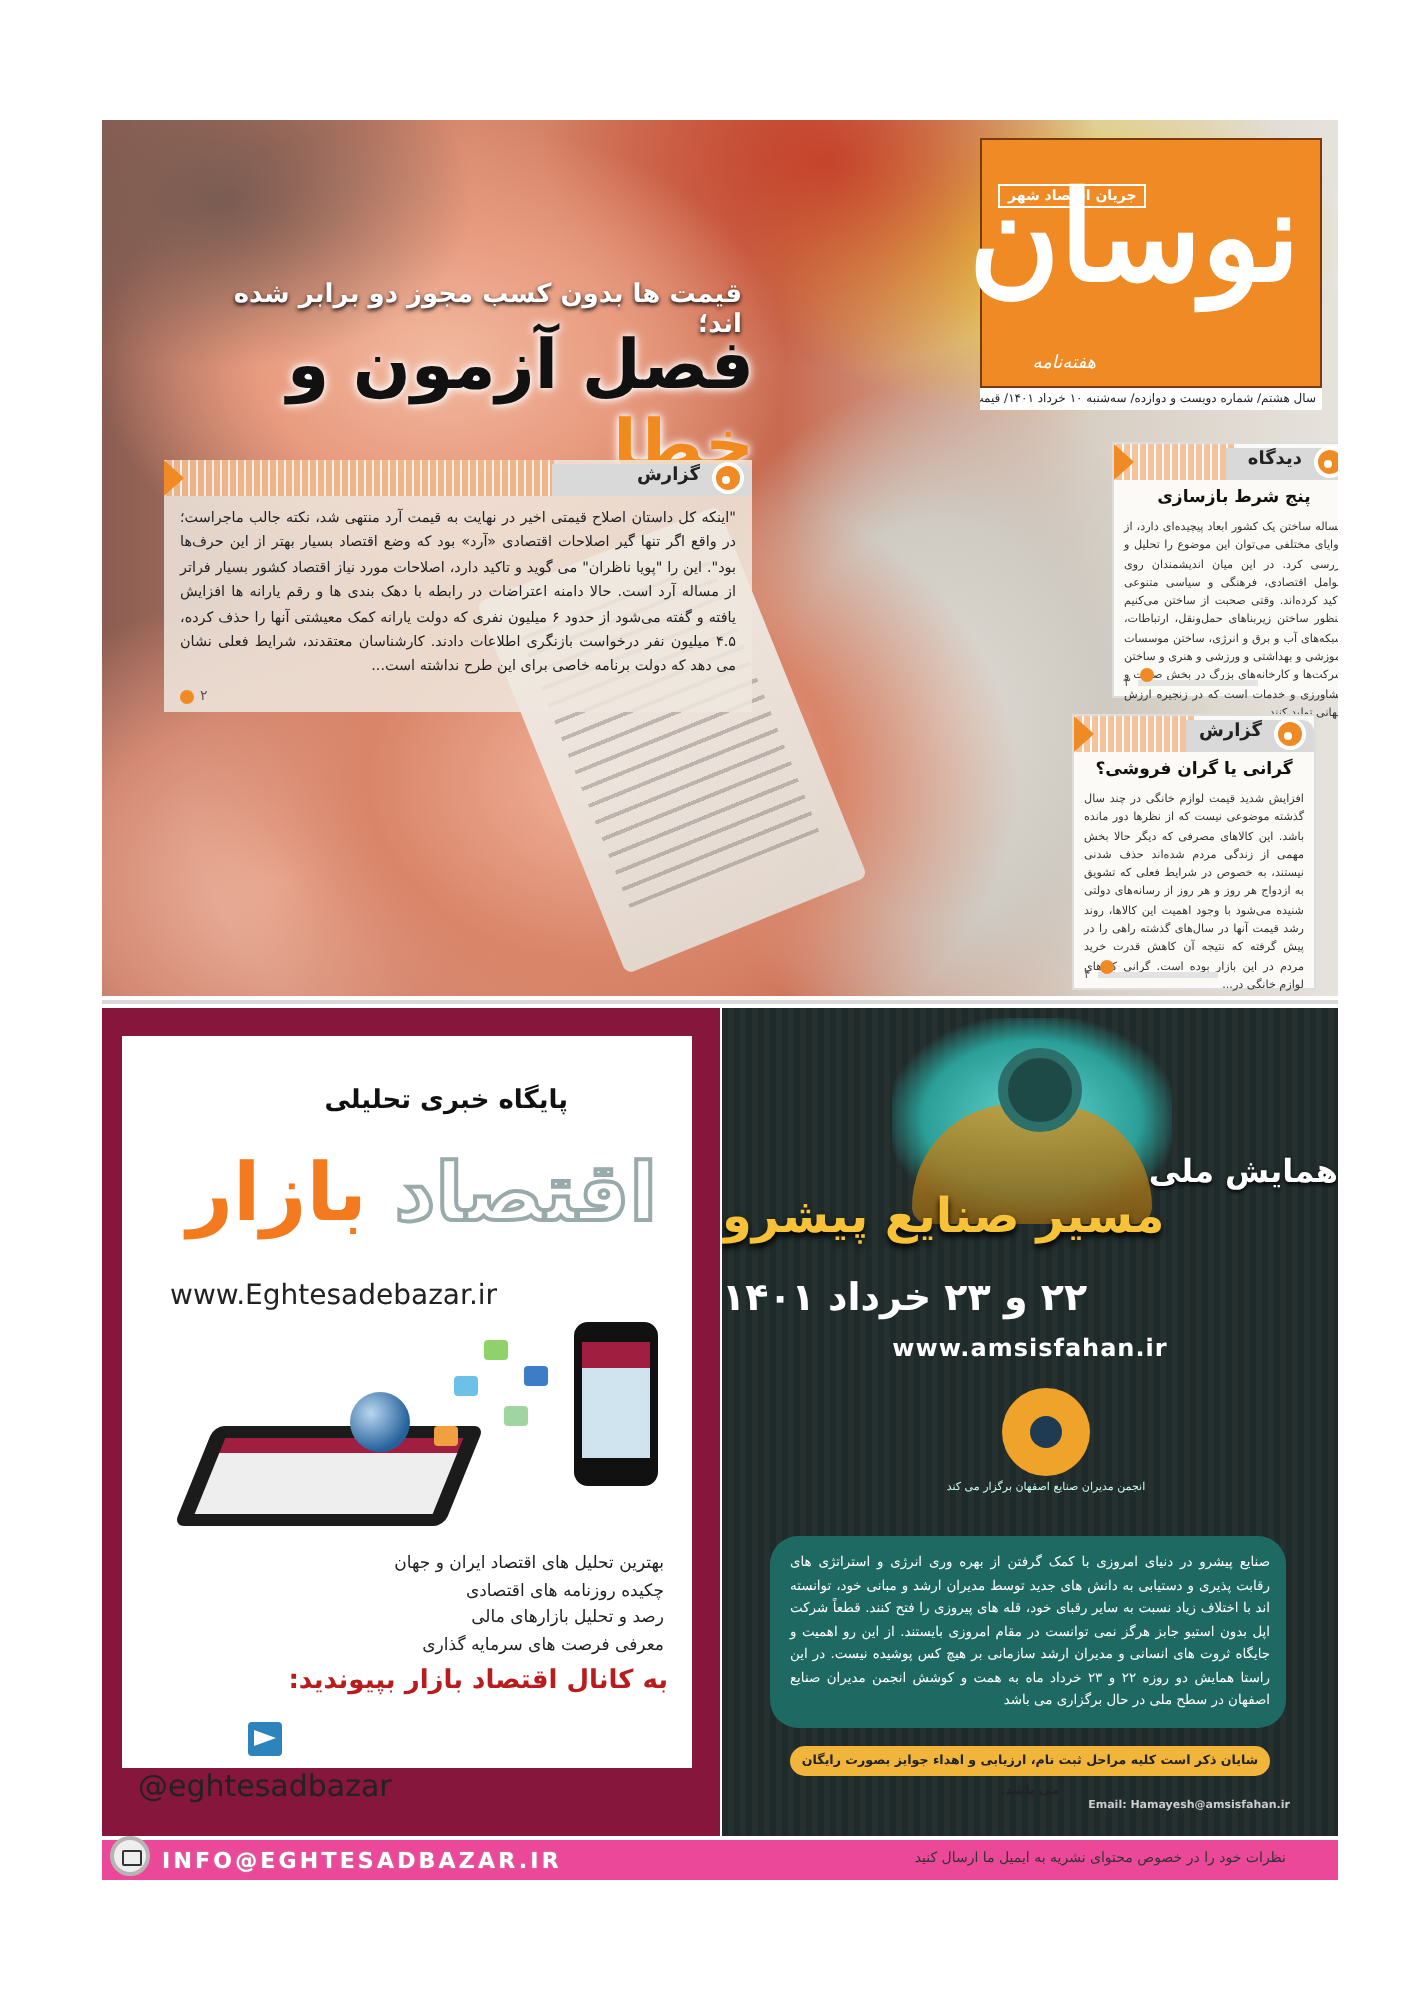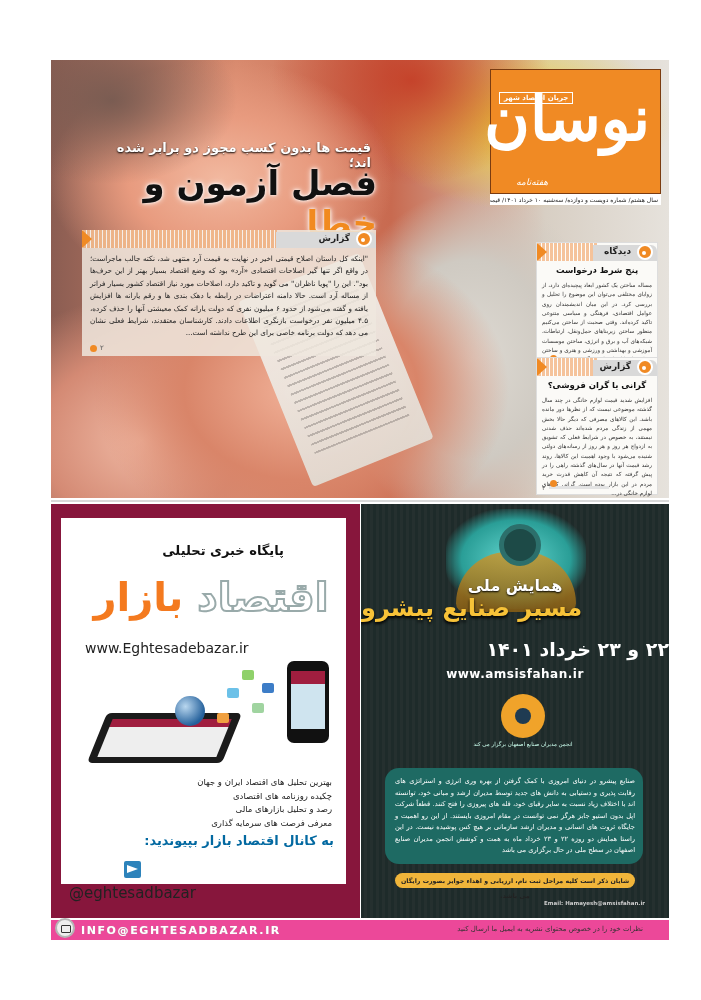--- a/index.html
+++ b/index.html
@@ -67,34 +67,34 @@
   .al-logo .orange { color:#f47a1f; -webkit-text-stroke:0; }
   .al-url { position:absolute; left:24px; top:122px; font-size:14px; color:#222; }
   .al-devices { position:absolute; left:16px; top:140px; width:260px; height:110px; }
   .tablet { position:absolute; left:20px; top:55px; width:135px; height:50px; background:#1b1b1b; border-radius:5px; transform:skewX(-22deg); }
   .tablet::after { content:""; position:absolute; left:8px; top:6px; right:8px; bottom:6px; background:linear-gradient(180deg,#a01e3f 0 20%, #eee 20%); }
   .phone { position:absolute; left:210px; top:3px; width:42px; height:82px; background:#111; border-radius:7px; }
   .phone::after { content:""; position:absolute; left:4px; top:10px; right:4px; bottom:14px; background:linear-gradient(180deg,#a01e3f 0 22%, #cfe4ef 22%); }
   .globe { position:absolute; left:98px; top:38px; width:30px; height:30px; border-radius:50%; background:radial-gradient(circle at 35% 35%, #b9d7ef, #24609b 70%); }
   .tile { position:absolute; width:12px; height:10px; border-radius:2px; }
   .al-lines { position:absolute; right:14px; top:258px; font-size:8.5px; line-height:13.5px; color:#222; direction:rtl; text-align:right; }
-  .al-cta { position:absolute; right:12px; top:315px; font-size:13px; font-weight:bold; color:#0369a1; direction:rtl; }
+  .al-cta { position:absolute; right:12px; top:315px; font-size:13px; font-weight:bold; color:#b91c1c; direction:rtl; }
   .al-tg { position:absolute; left:8px; top:343px; display:flex; align-items:center; gap:6px; font-size:15px; color:#222;flex-direction:column; }
   .tg-icon { width:17px; height:17px; background:#2d83bb; border-radius:2px; position:relative; }
   .tg-icon::after { content:""; position:absolute; left:3px; top:4px; border-left:11px solid #fff; border-top:4px solid transparent; border-bottom:4px solid transparent; }
 
   
   .ad-right { position:absolute; left:310px; top:444px; width:308px; height:414px;
     background:repeating-linear-gradient(90deg, #1e2b2a 0 3px, #25302f 3px 6px); overflow:hidden; }
   .ar-map { position:absolute; left:85px; top:5px; width:140px; height:100px; background:radial-gradient(ellipse at 50% 50%, #64d6cf 0%, #2a9e97 55%, transparent 75%); border-radius:40%; }
   .gear { position:absolute; left:95px; top:48px; width:120px; height:60px; border-radius:60px 60px 10px 10px; background:linear-gradient(180deg,#c9982e,#8a5f14); opacity:.85; }
   .ring { position:absolute; left:138px; top:20px; width:32px; height:32px; border:5px solid #2c6f6b; border-radius:50%; background:#1d4a47; }
-  .ar-conf { position:absolute; left:0; width:308px; text-align:center; top:72px; font-size:16px; font-weight:bold; color:#fff; direction:rtl; text-shadow:0 1px 2px #000; }
+  .ar-conf { position:absolute; left:0; width:308px; top:72px; font-size:16px; font-weight:bold; color:#fff; direction:rtl; text-shadow:0 1px 2px #000; }
   .ar-title { position:absolute; left:0; width:361px; text-align:left; top:90px; font-size:24px; font-weight:bold; color:#f7c238; direction:rtl; text-shadow:0 2px 3px #000; }
-  .ar-date { position:absolute; left:0; width:308px; text-align:right; top:134px; font-size:19px; font-weight:bold; color:#fff; direction:rtl; }
+  .ar-date { position:absolute; left:0; width:308px; text-align:left; top:134px; font-size:19px; font-weight:bold; color:#fff; direction:rtl; }
   .ar-url { position:absolute; left:0; width:308px; text-align:center; top:163px; font-size:12px; font-weight:bold; color:#fff; letter-spacing:.5px; }
   .ar-logo { position:absolute; left:140px; top:190px; width:44px; height:44px; border-radius:50%; background:#f0a32a; }
   .ar-logo::after { content:""; position:absolute; left:14px; top:14px; width:16px; height:16px; border-radius:50%; background:#1f3b52; }
   .ar-logo-text { position:absolute; left:110px; top:236px; width:104px; text-align:center; font-size:5.5px; color:#cfe; direction:rtl; line-height:8px; }
   .ar-box { position:absolute; left:24px; top:264px; width:258px; height:96px; background:#1e6a63; border-radius:14px; }
   .ar-box-text { position:absolute; left:10px; right:8px; top:8px; font-size:6.7px; line-height:11.5px; color:#fff; direction:rtl; text-align:justify; font-weight:normal; }
   .ar-note { position:absolute; left:34px; top:369px; width:240px; height:15px; background:#f0b53a; border-radius:8px; font-size:6.3px; color:#222; direction:rtl; text-align:center; line-height:15px; font-weight:bold; }
   .ar-email { position:absolute; right:24px; top:396px; font-size:5.5px; color:#ccc; font-weight:bold; }
 
   
@@ -130,29 +130,29 @@
         <span class="rss"></span>
         <span class="label">گزارش</span>
       </div>
       <div class="report-body">"اینکه کل داستان اصلاح قیمتی اخیر در نهایت به قیمت آرد منتهی شد، نکته جالب ماجراست؛ در واقع اگر تنها گیر اصلاحات اقتصادی «آرد» بود که وضع اقتصاد بسیار بهتر از این حرف‌ها بود". این را "پویا ناظران" می گوید و تاکید دارد، اصلاحات مورد نیاز اقتصاد کشور بسیار فراتر از مساله آرد است. حالا دامنه اعتراضات در رابطه با دهک بندی ها و رقم یارانه ها افزایش یافته و گفته می‌شود از حدود ۶ میلیون نفری که دولت یارانه کمک معیشتی آنها را حذف کرده، ۴.۵ میلیون نفر درخواست بازنگری اطلاعات دادند. کارشناسان معتقدند، شرایط فعلی نشان می دهد که دولت برنامه خاصی برای این طرح نداشته است...</div>
       <div class="more">
         <span>۲</span>
         <span class="dot"></span>
       </div>
     </div>
 
-    <div class="side" style="top:182px;height:128px;">
+    <div class="side" style="top:161px;height:128px;margin-left:20px;">
       <div class="ribbon">
         <div class="left"></div>
         <div class="arrow"></div>
         <div class="right"></div>
         <span class="rss"></span>
         <span class="label">دیدگاه</span>
       </div>
-      <div class="side-title">پنج شرط درخواست</div>
+      <div class="side-title">پنج شرط بازسازی</div>
       <div class="side-body">مساله ساختن یک کشور ابعاد پیچیده‌ای دارد، از زوایای مختلفی می‌توان این موضوع را تحلیل و بررسی کرد. در این میان اندیشمندان روی عوامل اقتصادی، فرهنگی و سیاسی متنوعی تاکید کرده‌اند. وقتی صحبت از ساختن می‌کنیم منظور ساختن زیربناهای حمل‌ونقل، ارتباطات، شبکه‌های آب و برق و انرژی، ساختن موسسات آموزشی و بهداشتی و ورزشی و هنری و ساختن شرکت‌ها و کارخانه‌های بزرگ در بخش صنعت و کشاورزی و خدمات است که در زنجیره ارزش جهانی تولید کنند.</div>
       <div class="side-foot">
         <span style="font-size:6px;color:#555">۳</span>
         <span class="more">
             <span class="dot"></span>
           </span>
         <span class="bar"></span>
       </div>
     </div>
 

